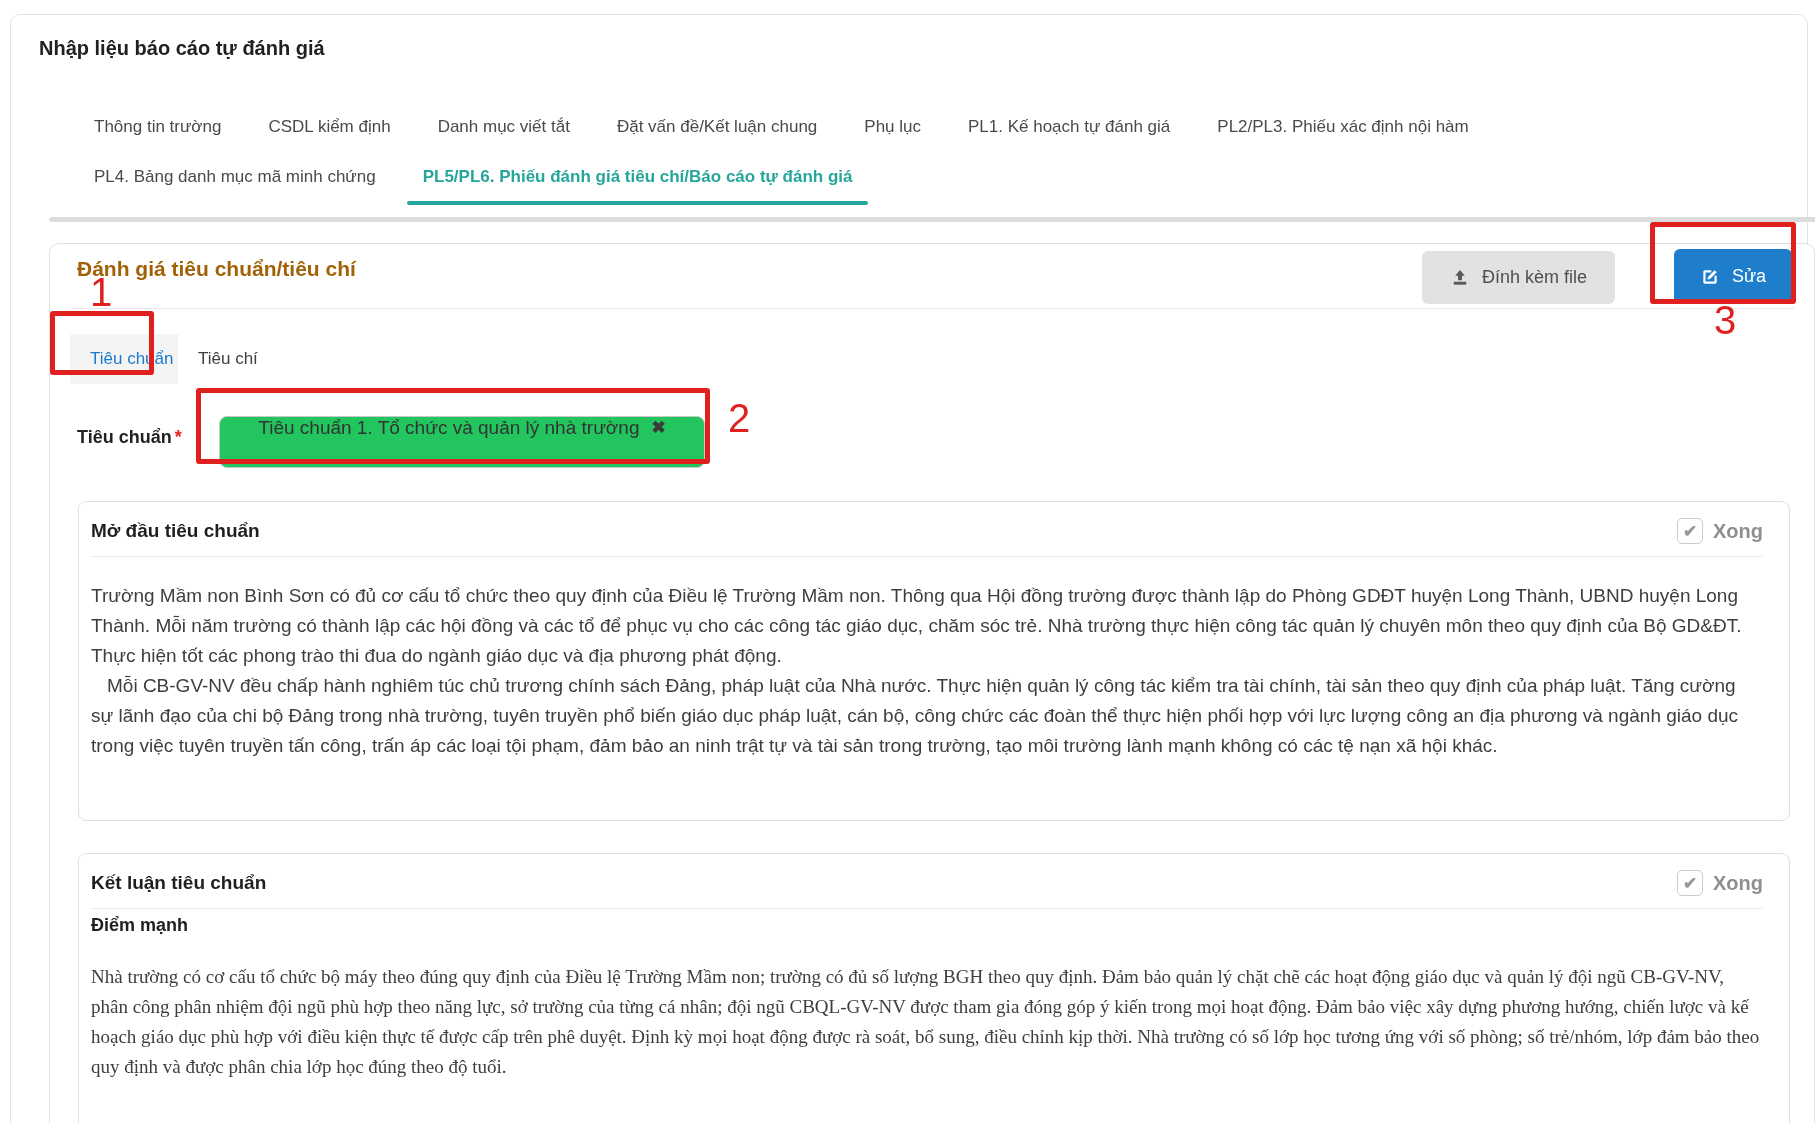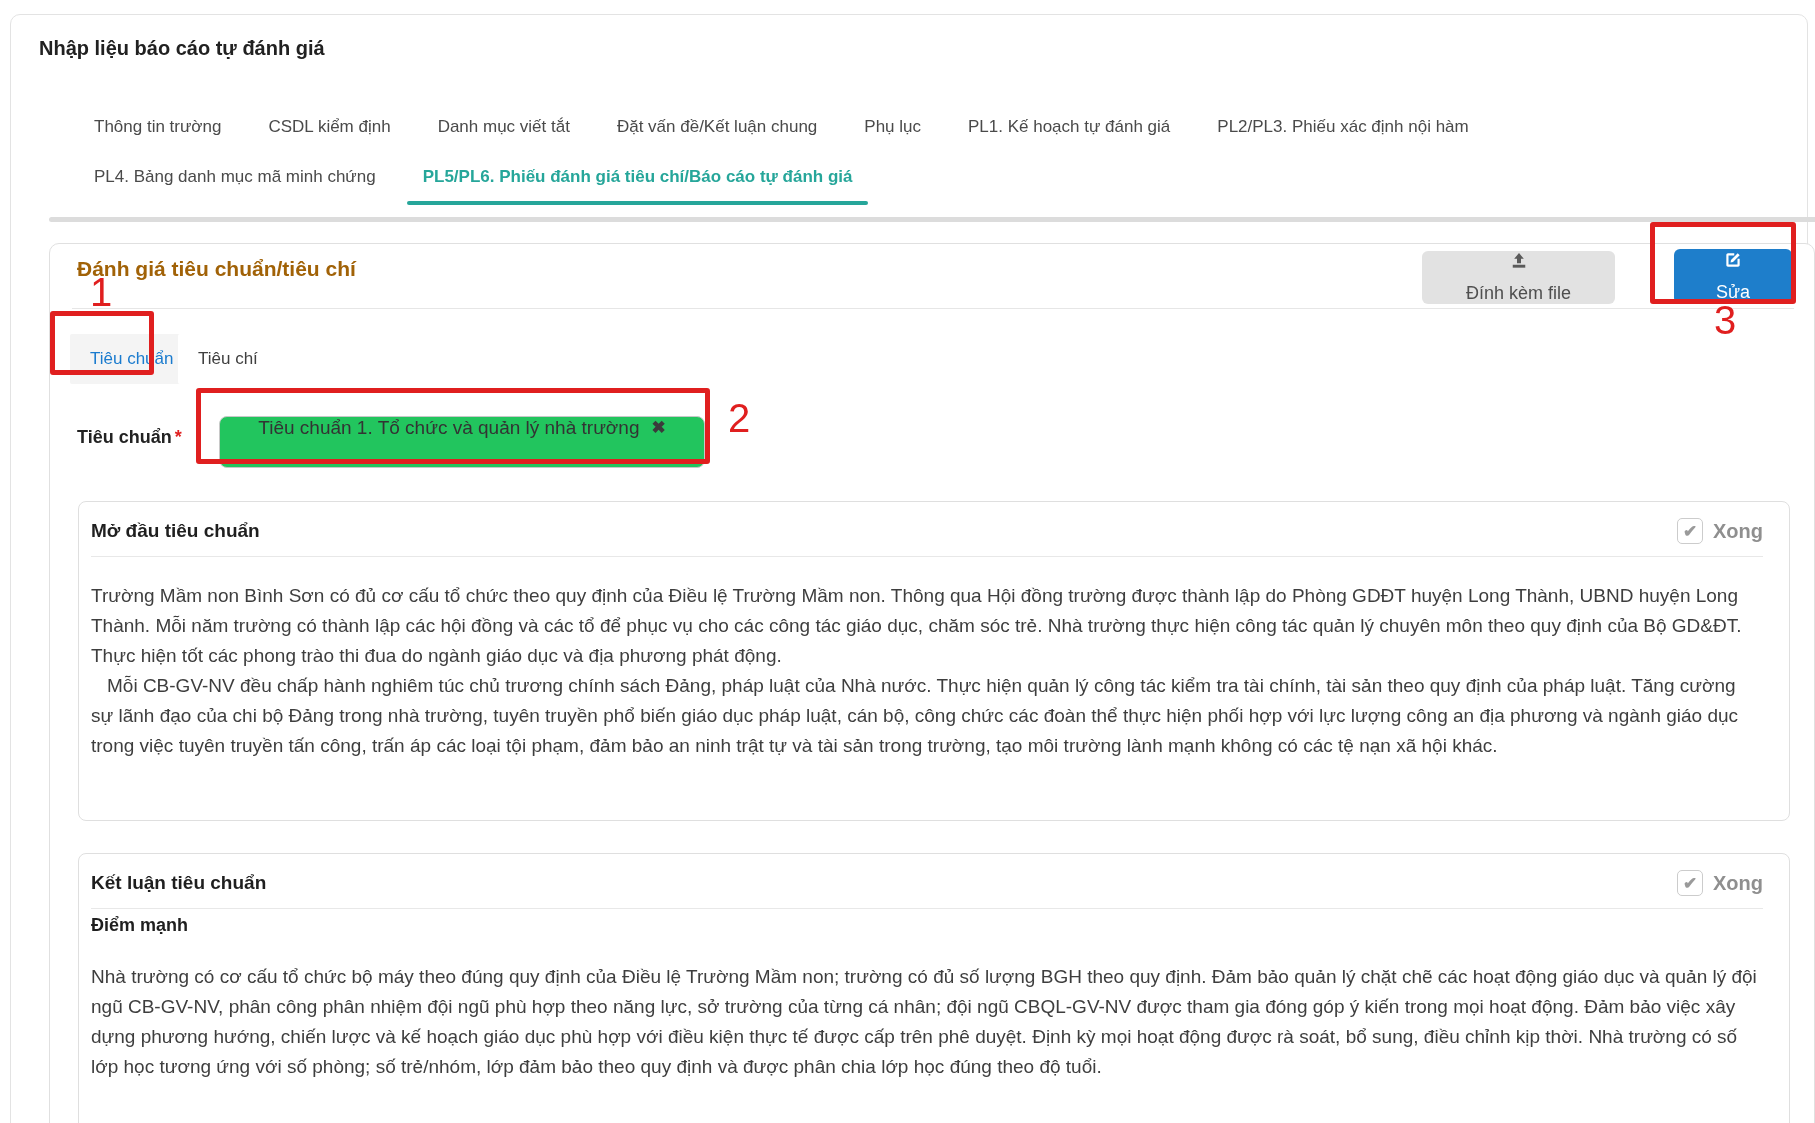--- a/index.html
+++ b/index.html
@@ -41,21 +41,21 @@
     position:absolute; left:27px; top:13px;
     font-size:21px; font-weight:bold; color:#a16207;
   }
   .panel-rule {
     position:absolute; left:22px; top:64px; width:1722px; height:0;
     border-top:1px solid #e6e6e6;
   }
   .btn {
     position:absolute; display:flex; align-items:center; justify-content:center;
     gap:12px; border:none; border-radius:6px; font-family:inherit;
-    font-size:18px; font-weight:500; cursor:pointer;flex-direction:column;
+    font-size:18px; font-weight:500; cursor:pointer;
   }
   .btn-attach { left:1372px; top:7px; width:193px; height:53px; background:#e2e2e2; color:#4f4f4f; }
   .btn-edit   { left:1624px; top:5px; width:118px; height:55px; background:#1e7ecb; color:#fff; }
   .btn .ic { display:inline-flex; width:20px; height:20px; }
   .btn .ic svg { width:100%; height:100%; }
 
   .subtab {
     position:absolute; top:90px; height:50px; display:flex; align-items:center;
     padding:0 20px; font-size:17px; cursor:pointer; border-radius:2px;
   }
@@ -88,21 +88,21 @@
   .checkbox {
     width:26px; height:26px; border:1.5px solid #ccc; border-radius:5px;
     display:flex; align-items:center; justify-content:center;
     color:#9a9a9a; font-size:17px; font-weight:bold; cursor:pointer; background:#fff;
   }
   .done-label { font-size:20px; font-weight:bold; color:#8f8f8f; }
   .card-rule { border-top:1px solid #e8e8e8; margin-top:12px; }
   .card-body { margin-top:24px; font-size:19px; line-height:30px; color:#3e3e3e; }
   .card-body p.indent { text-indent:16px; }
   .strengths-heading { margin-top:6px; font-size:18px; font-weight:bold; color:#1f1f1f; }
-  .card-conclusion .card-body { margin-top:26px; }
+  .card-conclusion .card-body { margin-top:26px;font-family:Liberation Serif, serif; }
 
   .anno-box { position:absolute; border:5px solid #e01f1f; border-radius:3px; pointer-events:none; }
   .anno-box1 { left:50px; top:311px; width:104px; height:64px; }
   .anno-box2 { left:196px; top:388px; width:514px; height:76px; }
   .anno-box3 { left:1650px; top:222px; width:146px; height:82px; }
   .anno-num { position:absolute; color:#e01f1f; font-size:40px; line-height:1; pointer-events:none; }
   .anno-num1 { left:90px; top:272px; }
   .anno-num2 { left:728px; top:398px; }
   .anno-num3 { left:1714px; top:300px; }
 </style>

